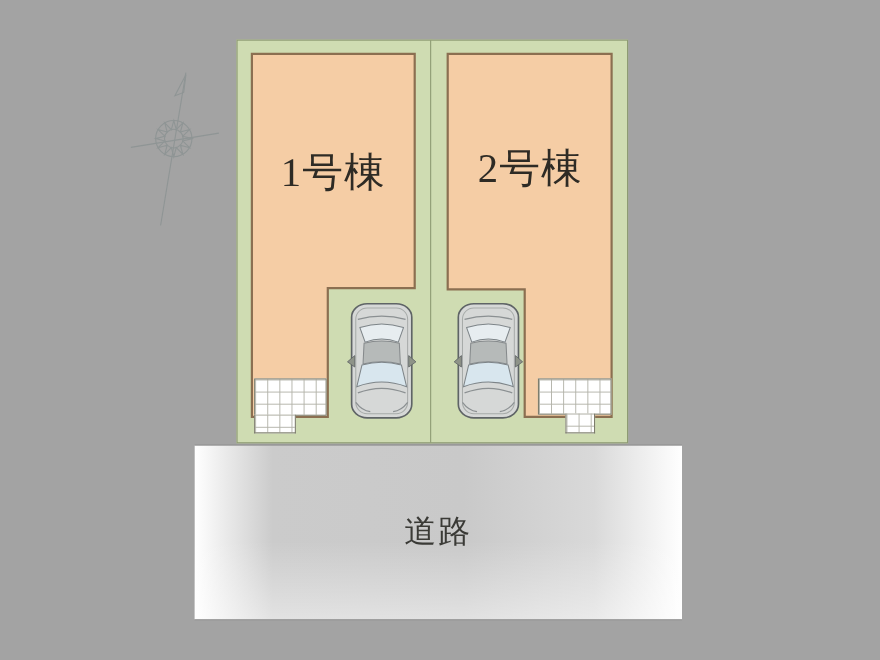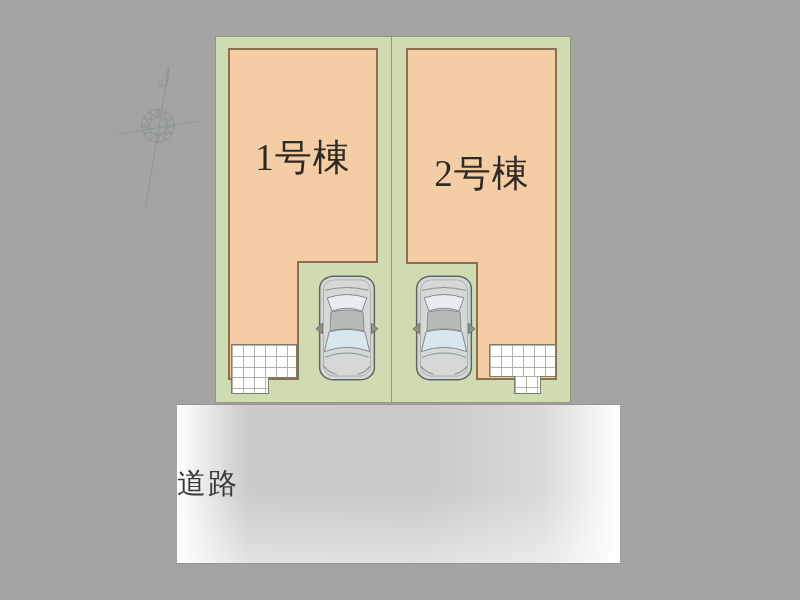--- a/index.html
+++ b/index.html
@@ -45,21 +45,21 @@
   .car-line{fill:none;stroke:#8b9092;stroke-width:1.2;}
 
   
   .road{
     left:177px;top:404px;width:443px;height:160px;
     border-top:1.5px solid var(--road-line,#949494);
     border-bottom:1.5px solid var(--road-line,#949494);
     background:
       linear-gradient(to bottom, rgba(255,255,255,0) 55%, rgba(255,255,255,0.45) 100%),
       linear-gradient(to right, #ffffff 0%, #cbcbcb 16%, var(--road-gray,#c9c9c9) 55%, #d9d9d9 82%, #ffffff 100%);
-    display:flex;align-items:center;
+    display:flex;align-items:center;justify-content:center;
     z-index:0;
   }
   .road-label{
     font-size:29px;color:#3a3a36;letter-spacing:2px;user-select:none;
   }
 
   
   .compass{z-index:0;overflow:visible;}
   .compass *{fill:none;stroke:#8f9595;stroke-width:1;}
 </style>
@@ -83,21 +83,21 @@
   <div class="abs plot" style="left:391px;top:36px;width:180px;height:367px;"></div>
 
   <svg class="abs bld" style="left:228px;top:48px;" width="151" height="333" viewBox="0 0 151 333">
     <path d="M1,1 H149 V214 H70 V331 H1 Z"></path>
   </svg>
   <svg class="abs bld" style="left:406px;top:48px;" width="152" height="333" viewBox="0 0 152 333">
     <path d="M1,1 H150 V331 H71 V215 H1 Z"></path>
   </svg>
 
   <div class="abs bld-label" style="left:229px;top:136px;width:148px;">1号棟</div>
-  <div class="abs bld-label" style="left:407px;top:152px;width:150px;">2号棟</div>
+  <div class="abs bld-label" style="left:407px;top:132px;width:150px;">2号棟</div>
 
   <div class="abs tiles" style="left:231px;top:344px;width:66px;height:34px;"></div>
   <div class="abs tiles tab" style="left:231px;top:377px;width:38px;height:17px;"></div>
   <div class="abs tiles" style="left:489px;top:344px;width:67px;height:33px;"></div>
   <div class="abs tiles tab" style="left:514px;top:376px;width:27px;height:18px;"></div>
 
   <svg class="abs car" style="left:314px;top:270px;" width="66" height="116" viewBox="0 0 70 114">
     <rect class="car-body" x="6" y="2" width="58" height="110" rx="15" ry="13"></rect>
     <rect class="car-inner" x="10" y="6" width="50" height="102" rx="11"></rect>
     <polygon class="car-mirror" points="2,58 9,52 9,63"></polygon>

